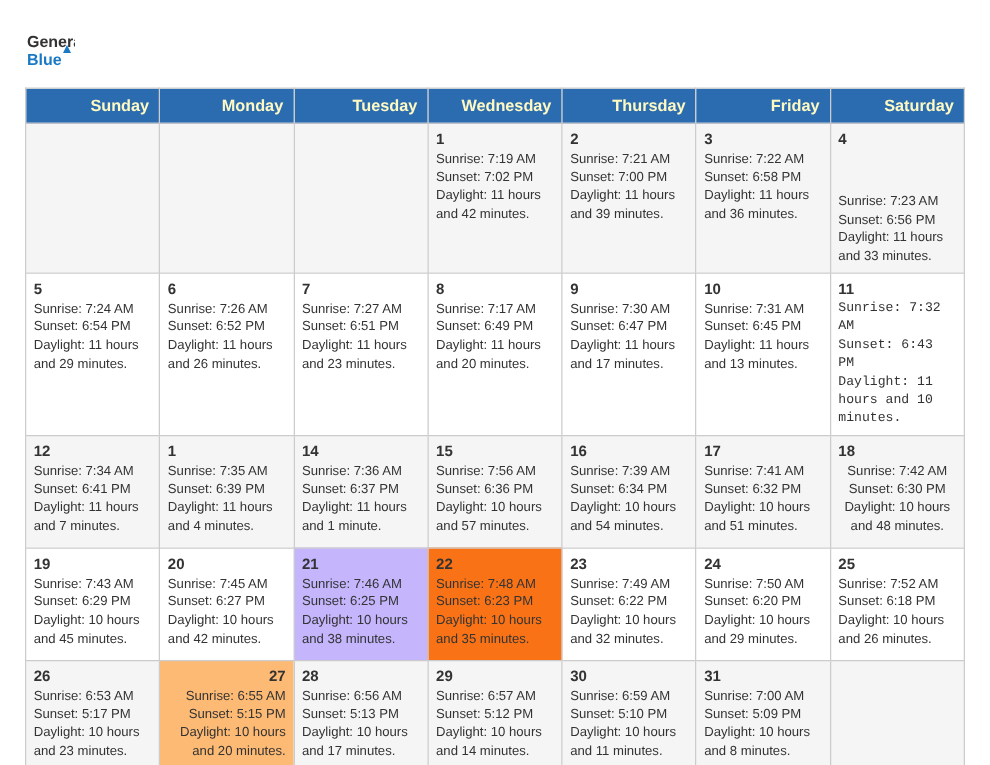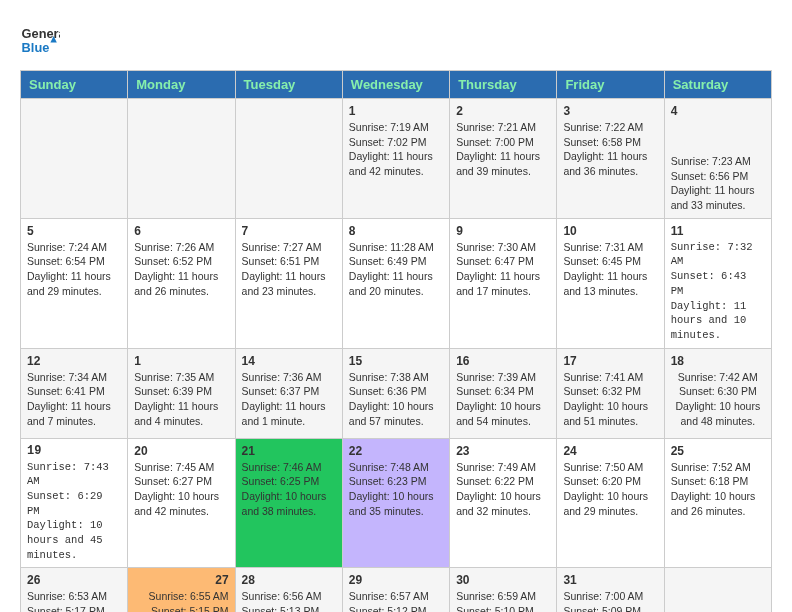--- a/index.html
+++ b/index.html
@@ -29,22 +29,22 @@
       color: #333;
       font-weight: normal;
     }
     .calendar {
       width: 100%;
       border-collapse: collapse;
       border: 1px solid #ccc;
     }
     .calendar th {
       background-color: #2b6cb0;
-      color: #86efac;
-      text-align: left;
+      color: #fef9c3;
+      text-align: right;
       padding: 6px 8px;
       font-size: 13px;
       font-weight: bold;
       border: 1px solid #ccc;
     }
     .calendar td {
       vertical-align: top;
       padding: 5px 6px;
       font-size: 10.5px;
       color: #333;
@@ -153,21 +153,21 @@
 Daylight: 11 hours and 26 minutes.</div>
         </td>
         <td style="background-color: rgb(255, 255, 255);">
           <div class="day-number">7</div>
           <div class="day-info" style="white-space: pre-line;">Sunrise: 7:27 AM
 Sunset: 6:51 PM
 Daylight: 11 hours and 23 minutes.</div>
         </td>
         <td style="background-color: rgb(255, 255, 255);">
           <div class="day-number">8</div>
-          <div class="day-info" style="white-space: pre-line;">Sunrise: 11:28 AM
+          <div class="day-info" style="white-space: pre-line;">Sunrise: 7:17 AM
 Sunset: 6:49 PM
 Daylight: 11 hours and 20 minutes.</div>
         </td>
         <td style="background-color: rgb(255, 255, 255);">
           <div class="day-number">9</div>
           <div class="day-info" style="white-space: pre-line;">Sunrise: 7:30 AM
 Sunset: 6:47 PM
 Daylight: 11 hours and 17 minutes.</div>
         </td>
         <td style="background-color: rgb(255, 255, 255);">
@@ -197,21 +197,21 @@
 Daylight: 11 hours and 4 minutes.</div>
         </td>
         <td style="background-color: rgb(245, 245, 245);">
           <div class="day-number">14</div>
           <div class="day-info" style="white-space: pre-line;">Sunrise: 7:36 AM
 Sunset: 6:37 PM
 Daylight: 11 hours and 1 minute.</div>
         </td>
         <td style="background-color: rgb(245, 245, 245);">
           <div class="day-number">15</div>
-          <div class="day-info" style="white-space: pre-line;">Sunrise: 7:38 AM
+          <div class="day-info" style="white-space: pre-line;">Sunrise: 7:56 AM
 Sunset: 6:36 PM
 Daylight: 10 hours and 57 minutes.</div>
         </td>
         <td style="background-color: rgb(245, 245, 245);">
           <div class="day-number">16</div>
           <div class="day-info" style="white-space: pre-line;">Sunrise: 7:39 AM
 Sunset: 6:34 PM
 Daylight: 10 hours and 54 minutes.</div>
         </td>
         <td style="background-color: rgb(245, 245, 245);">
@@ -221,39 +221,39 @@
 Daylight: 10 hours and 51 minutes.</div>
         </td>
         <td style="background-color: rgb(245, 245, 245);">
           <div class="day-number">18</div>
           <div class="day-info" style="white-space: pre-line; text-align: center;">Sunrise: 7:42 AM
 Sunset: 6:30 PM
 Daylight: 10 hours and 48 minutes.</div>
         </td>
       </tr>
       <tr>
-        <td style="background-color: rgb(255, 255, 255); font-family: Liberation Mono, monospace;">
+        <td style="background-color: rgb(255, 255, 255);">
           <div class="day-number">19</div>
           <div class="day-info" style="white-space: pre-line;">Sunrise: 7:43 AM
 Sunset: 6:29 PM
 Daylight: 10 hours and 45 minutes.</div>
         </td>
         <td style="background-color: rgb(255, 255, 255);">
           <div class="day-number">20</div>
           <div class="day-info" style="white-space: pre-line;">Sunrise: 7:45 AM
 Sunset: 6:27 PM
 Daylight: 10 hours and 42 minutes.</div>
         </td>
-        <td style="background-color: #22c55e; margin-top: 24px;">
+        <td style="background-color: #c4b5fd; margin-top: 24px;">
           <div class="day-number">21</div>
           <div class="day-info" style="white-space: pre-line;">Sunrise: 7:46 AM
 Sunset: 6:25 PM
 Daylight: 10 hours and 38 minutes.</div>
         </td>
-        <td style="background-color: #c4b5fd; margin-top: 24px;">
+        <td style="background-color: #f97316; margin-top: 24px;">
           <div class="day-number">22</div>
           <div class="day-info" style="white-space: pre-line;">Sunrise: 7:48 AM
 Sunset: 6:23 PM
 Daylight: 10 hours and 35 minutes.</div>
         </td>
         <td style="background-color: rgb(255, 255, 255);">
           <div class="day-number">23</div>
           <div class="day-info" style="white-space: pre-line;">Sunrise: 7:49 AM
 Sunset: 6:22 PM
 Daylight: 10 hours and 32 minutes.</div>

